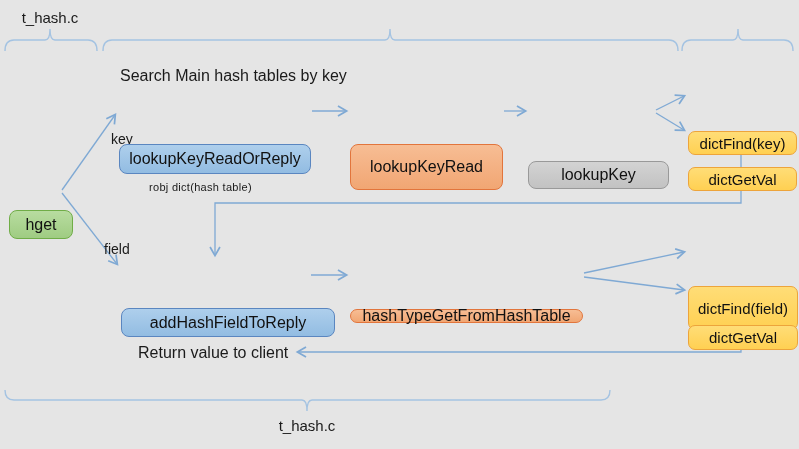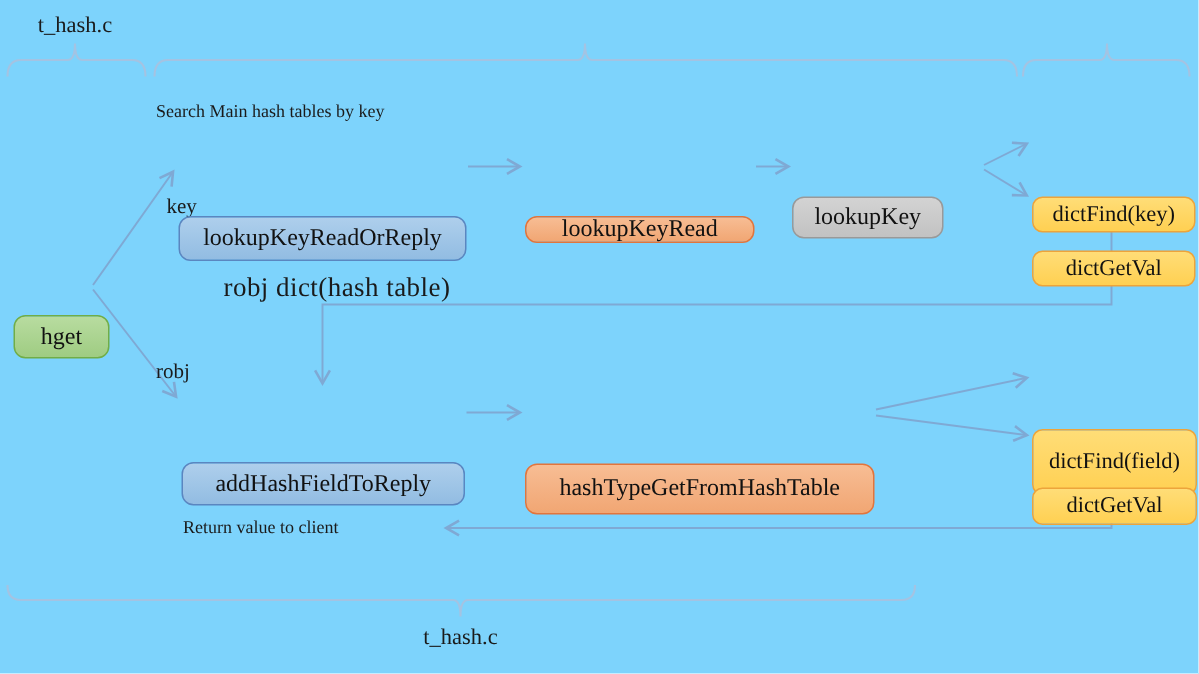--- a/index.html
+++ b/index.html
@@ -1,35 +1,35 @@
 <!DOCTYPE html>
 <html><head>
 <meta charset="utf-8">
 <style>
   html,body{margin:0;padding:0;background:#fff;}
   #canvas{
-    position:relative;width:799px;height:449px;background:#7dd3fc;overflow:hidden;
-    font-family:Liberation Serif, serif;color:#1a1a1a;
+    position:relative;width:799px;height:449px;background:#e5e5e5;overflow:hidden;
+    font-family:Liberation Sans, sans-serif;color:#1a1a1a;
   }
   #wires{position:absolute;left:0;top:0;width:799px;height:449px;}
   .node{
     position:absolute;display:flex;align-items:center;justify-content:center;
     border-radius:8px;font-size:16px;color:#111;white-space:nowrap;
     box-sizing:border-box;border:1.6px solid;margin-top:48px;
   }
   .node-green{background:linear-gradient(#b8dca0,#9fcc82);border-color:#70ad47;}
   .node-blue{background:linear-gradient(#aecfec,#92bce2);border-color:#5a86c0;}
   .node-orange{background:linear-gradient(#f7bd94,#f1a673;);border-color:#e2753c;background:linear-gradient(#f7bd94,#f1a673);}
   .node-gray{background:linear-gradient(#d3d3d3,#c2c2c2);border-color:#999999;}
   .node-yellow{background:linear-gradient(#ffdd77,#ffd052);border-color:#eda43b;font-size:15px;border-radius:7px;}
   .lbl{position:absolute;white-space:nowrap;color:#1a1a1a;}
   .lbl-brace{font-size:15px;text-align:center;width:90px;}
-  .lbl-head{font-size:12px;}
+  .lbl-head{font-size:16px;margin-left:16px;}
   .lbl-small{font-size:14px;padding-left:41px;}
-  .lbl-tiny{font-size:18px;letter-spacing:0.3px;}
+  .lbl-tiny{font-size:11px;letter-spacing:0.3px;}
 </style>
 </head>
 <body>
 
 <div id="canvas">
 
   <svg id="wires" viewBox="0 0 799 449" xmlns="http://www.w3.org/2000/svg">
     <defs>
       <marker id="arrow" viewBox="0 0 10 10" refX="7.5" refY="5" markerWidth="9.5" markerHeight="9.5" orient="auto-start-reverse">
         <path d="M1,1 L8,5 L1,9" fill="none" stroke="#7fa9d4" stroke-width="1.4"></path>
@@ -53,27 +53,27 @@
     <path d="M584,277 L684,290" fill="none" stroke="#7fa9d4" stroke-width="1.3" marker-end="url(#arrow)"></path>
     <path d="M741,303 L741,352 L298,352" fill="none" stroke="#7fa9d4" stroke-width="1.3" marker-end="url(#arrow)"></path>
   </svg>
 
   <div class="lbl lbl-brace" style="left:5px;top:9px;">t_hash.c</div>
   <div class="lbl lbl-brace" style="left:262px;top:417px;">t_hash.c</div>
 
   <div class="lbl lbl-head" style="left:104px;top:67px;">Search Main hash tables by key</div>
   <div class="lbl lbl-small" style="left:70px;top:131px;">key</div>
   <div class="lbl lbl-tiny" style="left:149px;top:181px;">robj dict(hash table)</div>
-  <div class="lbl lbl-small" style="left:63px;top:241px;">robj</div>
+  <div class="lbl lbl-small" style="left:63px;top:241px;">field</div>
   <div class="lbl lbl-head" style="left:122px;top:344px;">Return value to client</div>
 
   <div class="node node-green" style="left:9px;top:162px;width:64px;height:29px;">hget</div>
   <div class="node node-blue" style="left:119px;top:96px;width:192px;height:30px;">lookupKeyReadOrReply</div>
-  <div class="node node-orange" style="left:350px;top:96px;width:153px;height:18px;">lookupKeyRead</div>
-  <div class="node node-gray" style="left:528px;top:83px;width:101px;height:28px;">lookupKey</div>
+  <div class="node node-orange" style="left:350px;top:96px;width:153px;height:46px;">lookupKeyRead</div>
+  <div class="node node-gray" style="left:528px;top:113px;width:141px;height:28px;">lookupKey</div>
   <div class="node node-yellow" style="left:688px;top:83px;width:109px;height:24px;">dictFind(key)</div>
   <div class="node node-yellow" style="left:688px;top:119px;width:109px;height:24px;">dictGetVal</div>
-  <div class="node node-blue" style="left:121px;top:260px;width:189px;height:29px;">addHashFieldToReply</div>
-  <div class="node node-orange" style="left:350px;top:261px;width:233px;height:34px;">hashTypeGetFromHashTable</div>
+  <div class="node node-blue" style="left:121px;top:260px;width:214px;height:29px;">addHashFieldToReply</div>
+  <div class="node node-orange" style="left:350px;top:261px;width:233px;height:14px;">hashTypeGetFromHashTable</div>
   <div class="node node-yellow" style="left:688px;top:238px;width:110px;height:44px;">dictFind(field)</div>
   <div class="node node-yellow" style="left:688px;top:277px;width:110px;height:25px;">dictGetVal</div>
 
 </div>
 
 </body></html>

